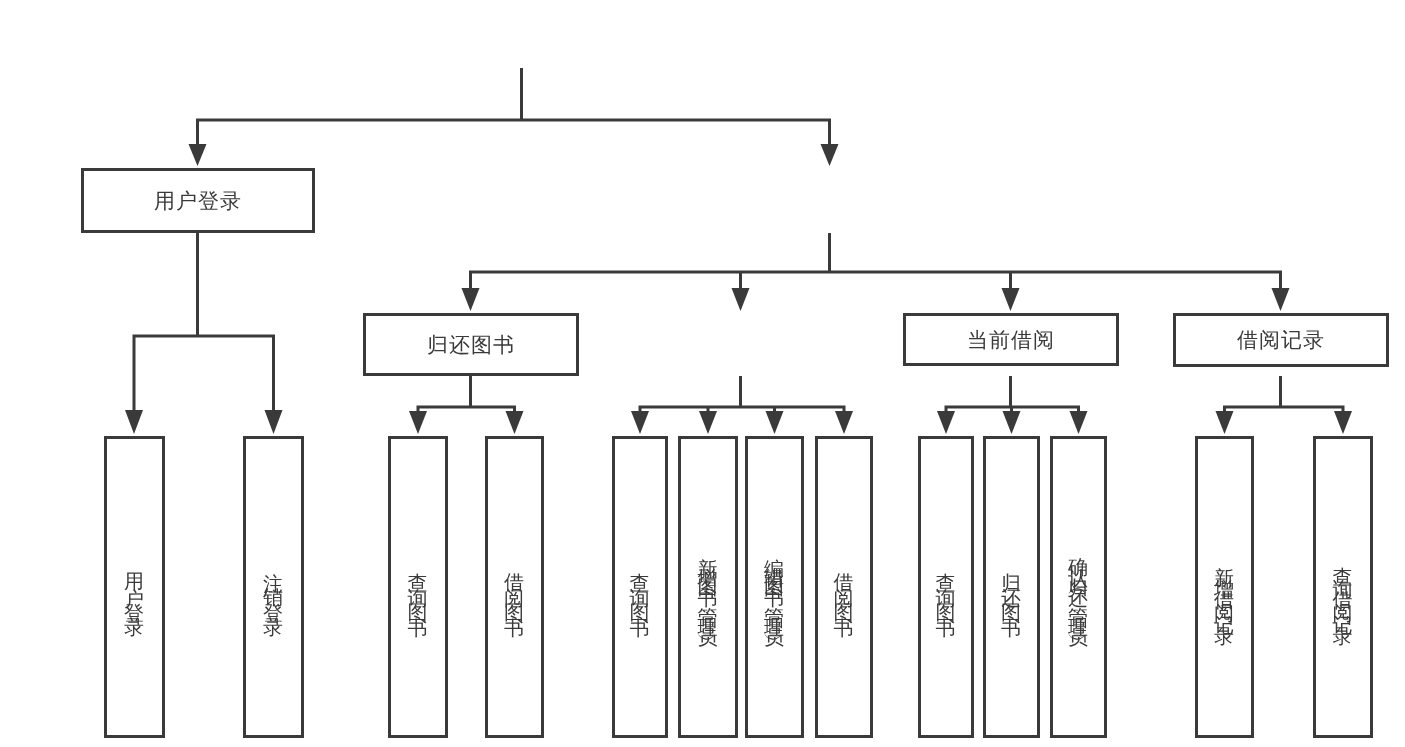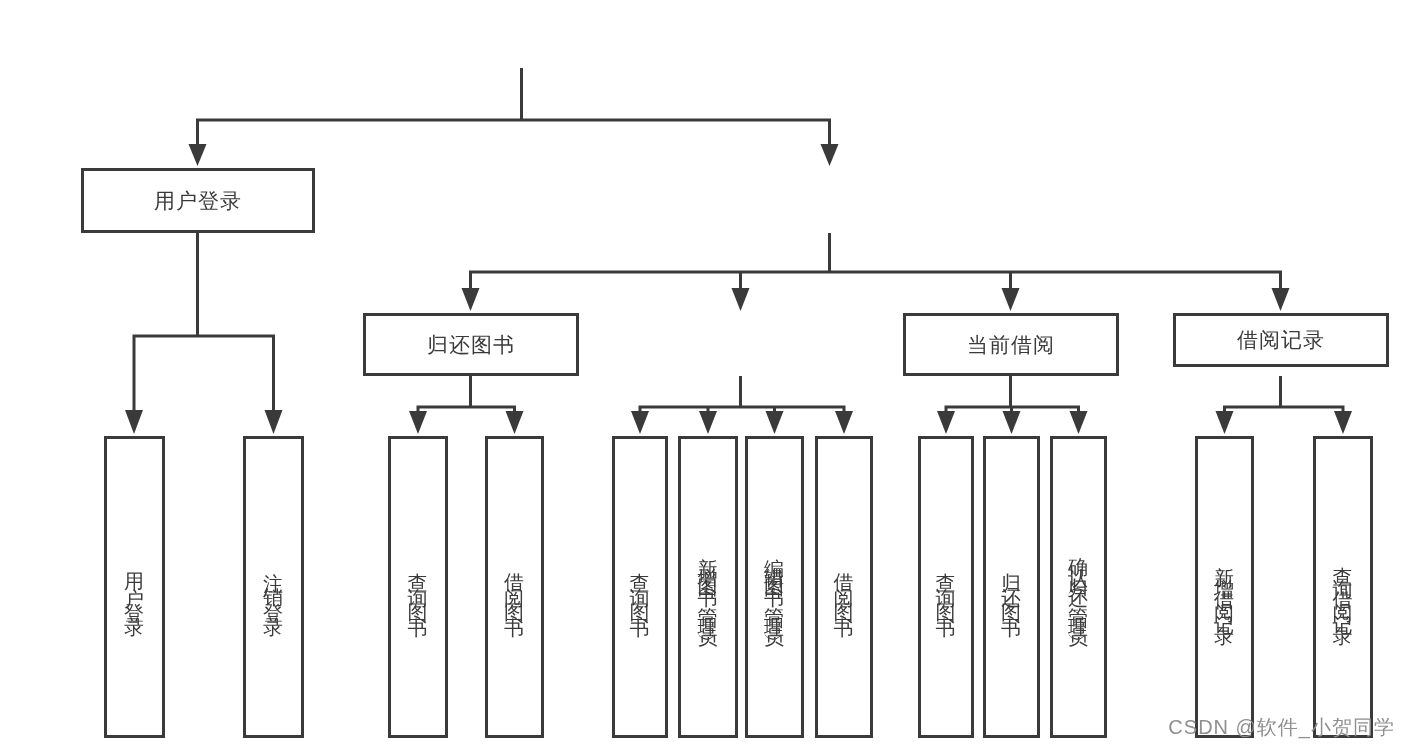--- a/index.html
+++ b/index.html
@@ -68,21 +68,21 @@
   </svg>
 
 
   <div class="hbox" style="left:81px;top:168px;width:234px;height:65px">
     <span>用户登录</span>
   </div>
 
   <div class="hbox" style="left:363px;top:313px;width:216px;height:63px">
     <span>归还图书</span>
   </div>
-  <div class="hbox" style="left:903px;top:313px;width:216px;height:63px">
+  <div class="hbox" style="left:903px;top:313px;width:216px;height:53px">
     <span>当前借阅</span>
   </div>
   <div class="hbox" style="left:1173px;top:313px;width:216px;height:54px">
     <span>借阅记录</span>
   </div>
 
   <div class="vbox" style="left:104px;width:61px">
     <span class="vtext">用户登录</span>
   </div>
   <div class="vbox" style="left:243px;width:61px">
@@ -119,15 +119,14 @@
     <span class="vtext sp10">确认归还（管理员）</span>
   </div>
 
   <div class="vbox" style="left:1195px;width:59px">
     <span class="vtext sp12">新增借阅记录</span>
   </div>
   <div class="vbox" style="left:1313px;width:60px">
     <span class="vtext sp12">查询借阅记录</span>
   </div>
 
-  <div class="watermark">CSDN @软件_小贺同学</div>
 
 </div>
 
 </body></html>

